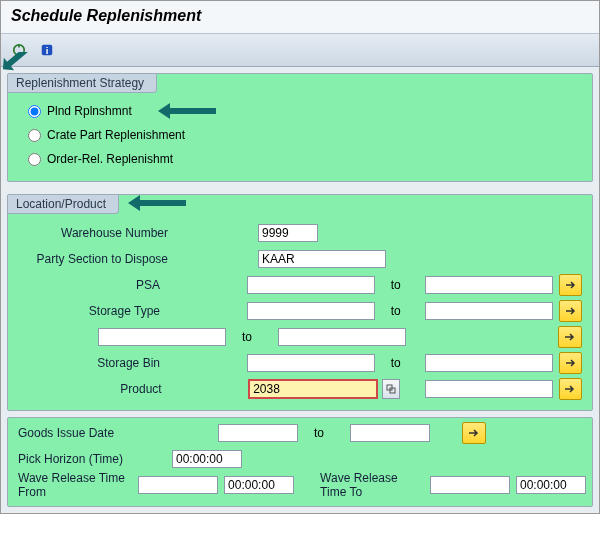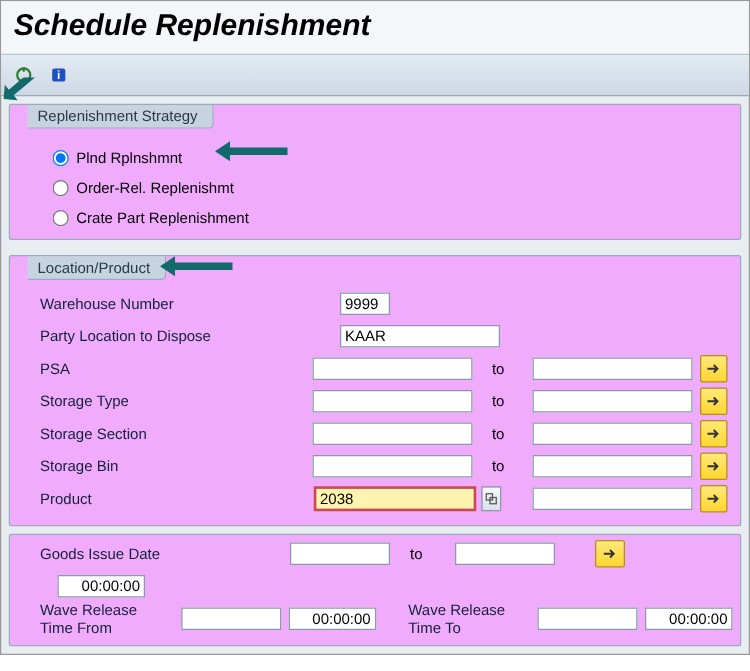--- a/index.html
+++ b/index.html
@@ -12,21 +12,21 @@
   }
   .window {
     width: 600px;
     border: 1px solid #999;
     background: #e8edf2;
     box-sizing: border-box;
   }
   .title {
     background: #f4f7fa;
     padding: 6px 10px 8px 10px;
-    font-size: 24px;
+    font-size: 16px;
     font-weight: bold;
     font-style: italic;
     border-bottom: 1px solid #b9c4cf;
   }
   .toolbar {
     background: linear-gradient(#e4ebf3, #cdd8e4);
     padding: 6px 8px;
     border-bottom: 1px solid #9cabba;
     display: flex;
     gap: 8px;
@@ -42,61 +42,61 @@
   .tb-btn svg { width: 14px; height: 14px; }
   .arrow-annot {
     position: absolute;
     pointer-events: none;
     z-index: 10;
   }
   .panel {
     margin: 6px;
     border: 1px solid #9cabba;
     border-radius: 2px;
-    background: #f0abfc;
-    padding-left: 14px;
+    background: #86efac;
   }
   .panel-title {
     display: inline-block;
     background: #c6d3e1;
     border: 1px solid #9cabba;
     border-top: none;
     border-left: none;
     border-radius: 0 0 4px 0;
     padding: 2px 12px 2px 8px;
     font-size: 12px;
     color: #2a3a4a;
     margin-bottom: 4px;
     position: relative;
   }
   .radio-group {
     padding: 2px 10px 10px 20px;
   }
   .radio-row {
     display: flex;
-    align-items: flex-end;
+    align-items: center;
     gap: 6px;
     height: 24px;
   }
   input[type="radio"] {
     margin: 0;
   }
   .form-area {
     padding: 2px 6px 8px 6px;
   }
   .form-row {
     display: flex;
     align-items: center;
     gap: 6px;
     height: 26px;
   }
   .lbl {
     width: 150px;
     padding-left: 4px;
     color: #14203a;
+    text-align: right;
   }
   .lbl2 {
     width: 130px;
     padding-left: 4px;
     color: #14203a;
   }
   .inp {
     height: 18px;
     border: 1px solid #8a98a8;
     background: #fff;
@@ -104,22 +104,22 @@
     font-size: 12px;
     box-sizing: border-box;
   }
   .inp.focus {
     background: #fff3b0;
     outline: 2px solid #d04848;
     outline-offset: -1px;
   }
   .w110 { width: 128px; }
   .w80  { width: 80px;  }
-  .w70  { width: 70px; text-align: right;  }
-  .w60  { width: 40px;  }
+  .w70  { width: 70px;  }
+  .w60  { width: 60px;  }
   .to   { width: 30px; text-align: left; padding-left: 10px; }
   .vhelp {
     width: 16px; height: 18px;
     display: inline-flex; align-items:center; justify-content:center;
     border:1px solid #8a98a8;
     background: linear-gradient(#f6f8fa,#d9e2eb);
     margin-left:-1px;
   }
   .vhelp svg { width:10px; height:10px; }
   .mso {
@@ -168,43 +168,43 @@
     <div class="radio-group">
       <div class="radio-row" style="position:relative;">
         <input type="radio" name="rs" checked="" style="">
         <span>Plnd Rplnshmnt</span>
         <svg class="arrow-annot" style="left:130px; top:0px;" width="60" height="24">
           <polygon points="12,4 0,12 12,20 12,15 58,15 58,9 12,9" fill="#136a6a"></polygon>
         </svg>
       </div>
       <div class="radio-row">
         <input type="radio" name="rs" style="">
-        <span>Order-Rel. Replenishmt</span>
+        <span>Crate Part Replenishment</span>
       </div>
       <div class="radio-row">
         <input type="radio" name="rs" style="">
-        <span>Crate Part Replenishment</span>
+        <span>Order-Rel. Replenishmt</span>
       </div>
     </div>
   </div>
 
   <div class="panel" style="position:relative;margin-top:12px;">
     <div class="panel-title">Location/Product</div>
     <svg class="arrow-annot" style="left:120px; top:-4px;" width="60" height="24">
       <polygon points="12,4 0,12 12,20 12,15 58,15 58,9 12,9" fill="#136a6a"></polygon>
     </svg>
     <div class="form-area">
       <div class="form-row">
         <span class="lbl">Warehouse Number</span>
         <span class="gap12"></span>
           <span style="width:60px"></span>
         <input class="inp w60" value="9999" style="">
       </div>
       <div class="form-row">
-        <span class="lbl">Party Location to Dispose</span>
+        <span class="lbl">Party Section to Dispose</span>
         <span class="gap12"></span>
           <span style="width:60px"></span>
         <input class="inp w110" value="KAAR" style="">
       </div>
       <div class="form-row">
         <span class="lbl">PSA</span>
         <span class="gap12"></span>
           <span style="width:60px"></span>
         <input class="inp w110" value="" style="">
         <span class="to">to</span>
@@ -222,21 +222,20 @@
         <input class="inp w110" value="" style="">
         <span class="to">to</span>
         <input class="inp w110" value="" style="">
         <span class="mso">
             <svg viewBox="0 0 12 10">
               <path d="M1 5 L9 5 M6 2 L9 5 L6 8" stroke="#333" stroke-width="1.5" fill="none"></path>
             </svg>
           </span>
       </div>
       <div class="form-row">
-        <span class="lbl">Storage Section</span>
         <span class="gap12"></span>
           <span style="width:60px"></span>
         <input class="inp w110" value="" style="">
         <span class="to">to</span>
         <input class="inp w110" value="" style="">
         <span class="mso">
             <svg viewBox="0 0 12 10">
               <path d="M1 5 L9 5 M6 2 L9 5 L6 8" stroke="#333" stroke-width="1.5" fill="none"></path>
             </svg>
           </span>
@@ -286,20 +285,21 @@
         <span class="to">to</span>
         <input class="inp w80" value="" style="">
         <span style="width:20px"></span>
         <span class="mso" style="margin-left:0">
             <svg viewBox="0 0 12 10">
               <path d="M1 5 L9 5 M6 2 L9 5 L6 8" stroke="#333" stroke-width="1.5" fill="none"></path>
             </svg>
           </span>
       </div>
       <div class="form-row">
+        <span class="lbl2">Pick Horizon (Time)</span>
         <span class="gap12"></span>
         <input class="inp w70" value="00:00:00" style="">
       </div>
       <div class="form-row">
         <span class="lbl2" style="width:150px">Wave Release Time From</span>
         <input class="inp w80" value="" style="">
         <input class="inp w70" value="00:00:00" style="">
         <span class="sep-label-right">Wave Release Time To</span>
         <span style="width:6px"></span>
         <input class="inp w80" value="" style="">

